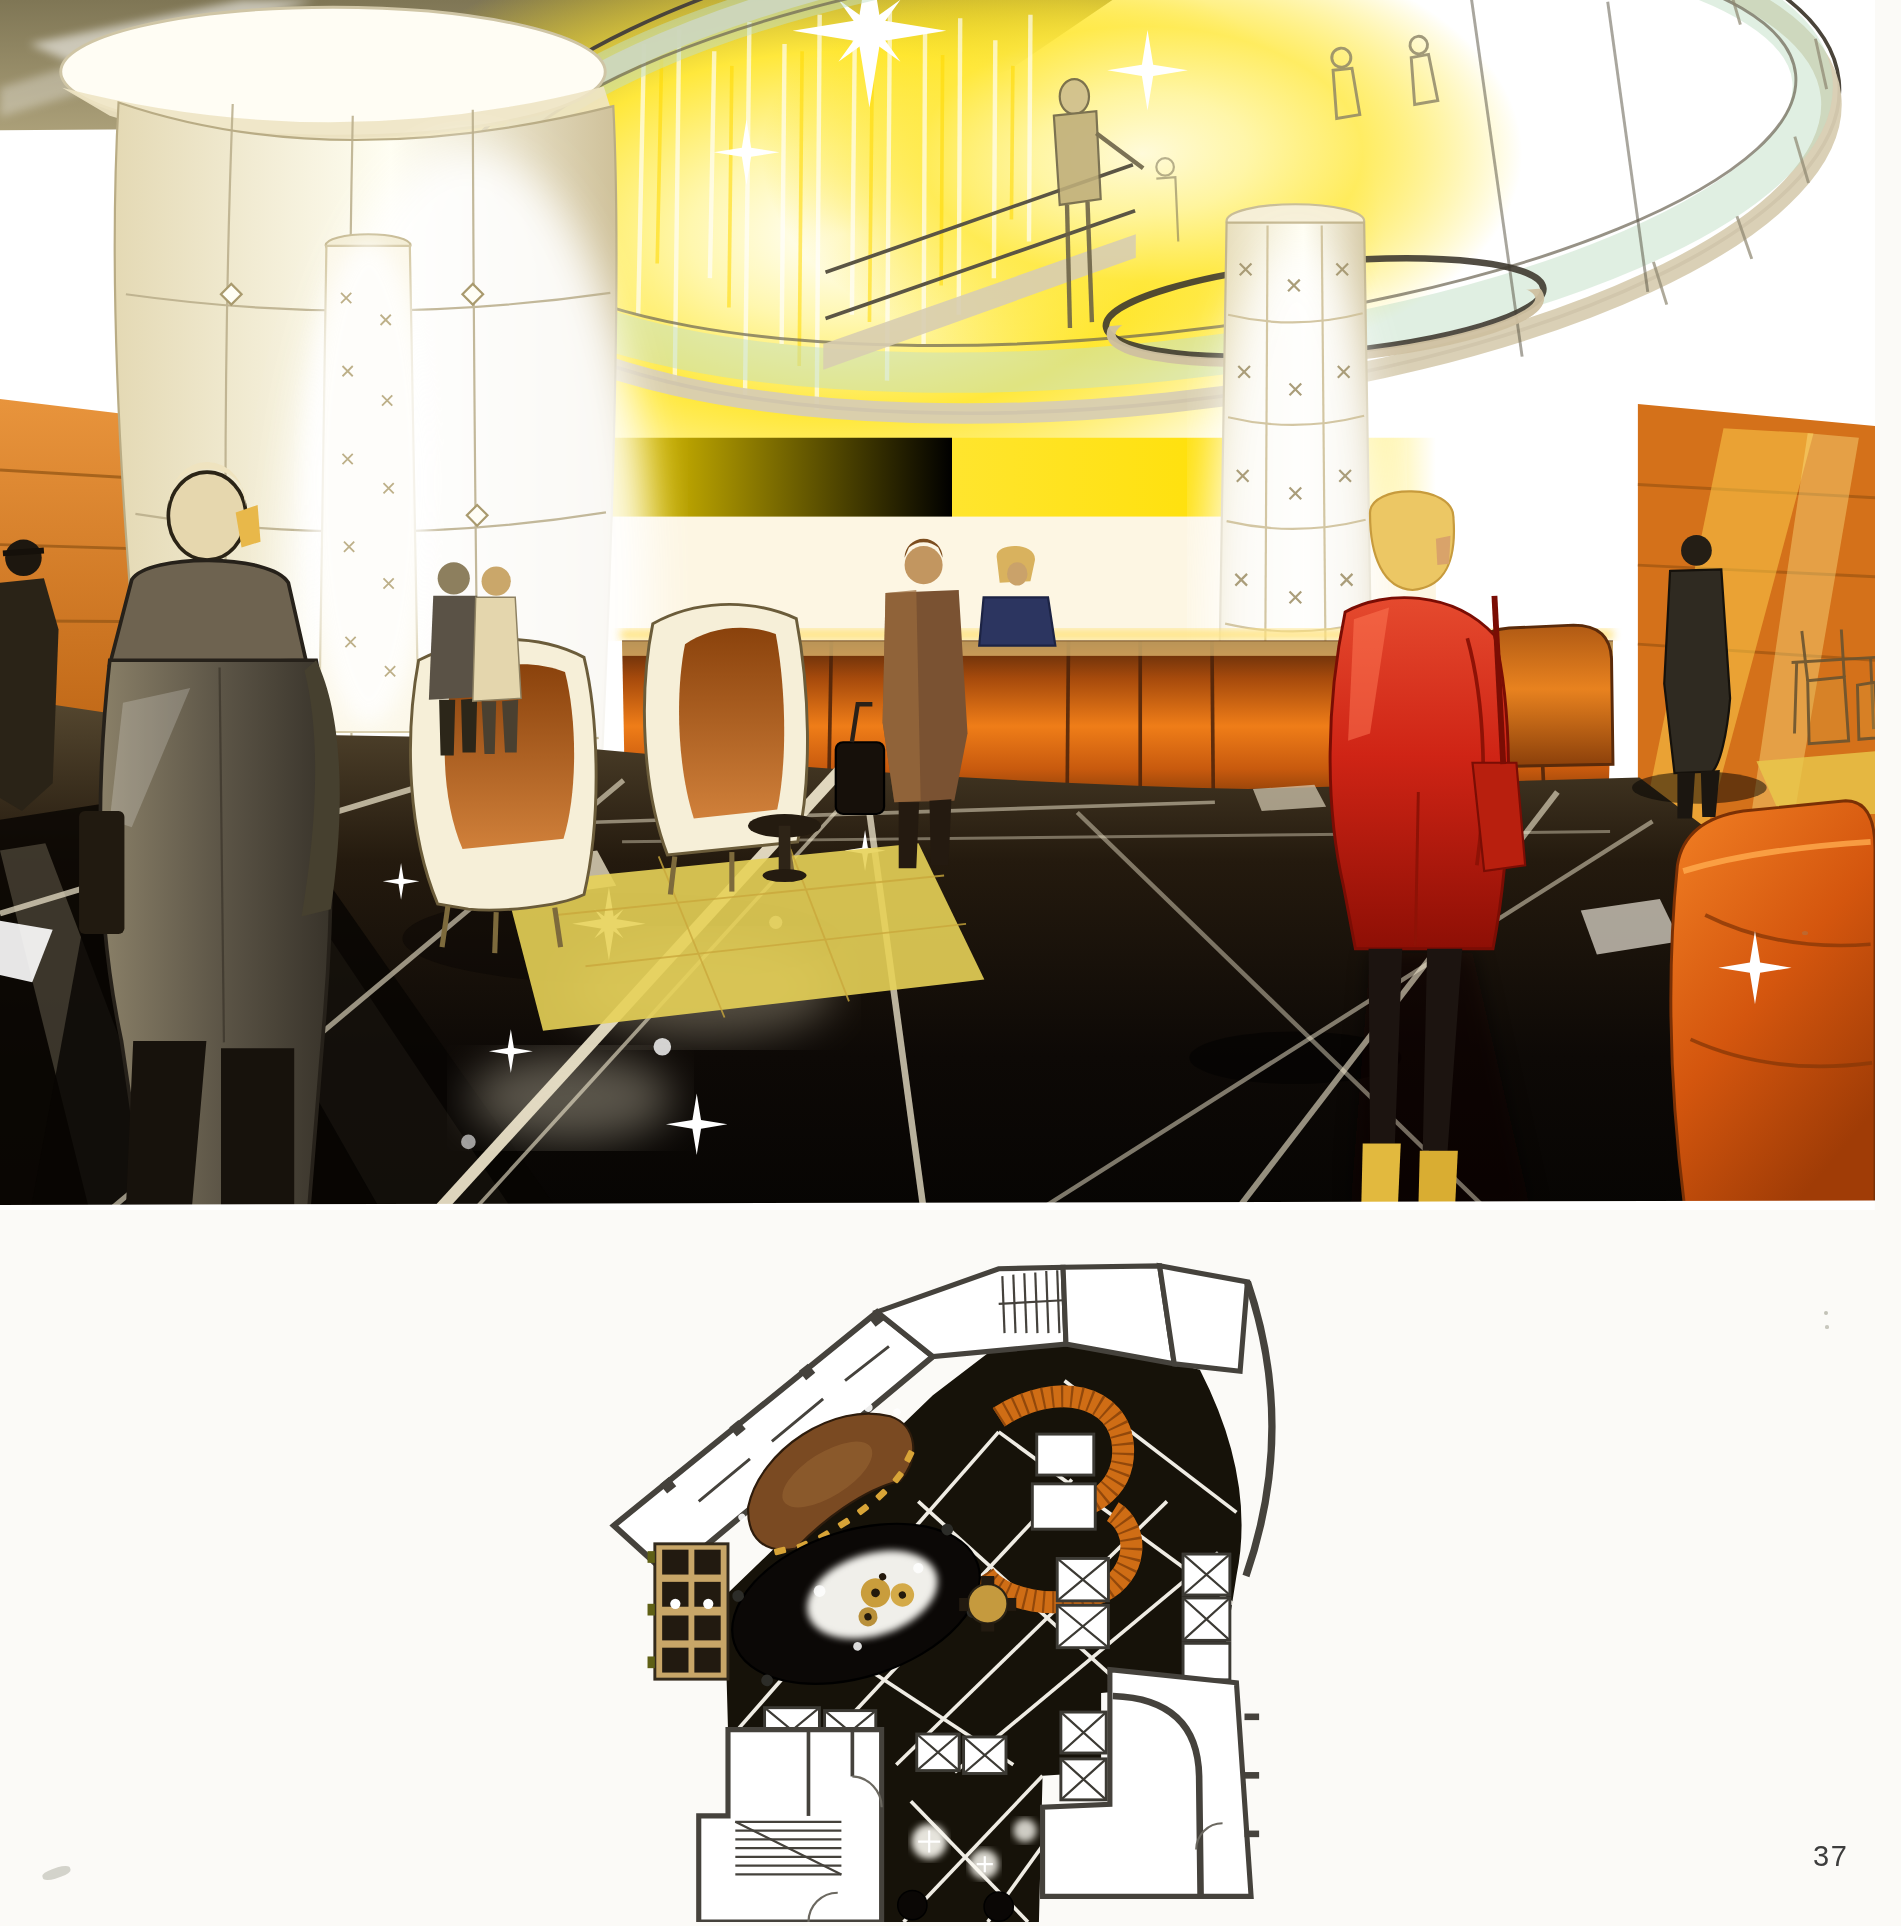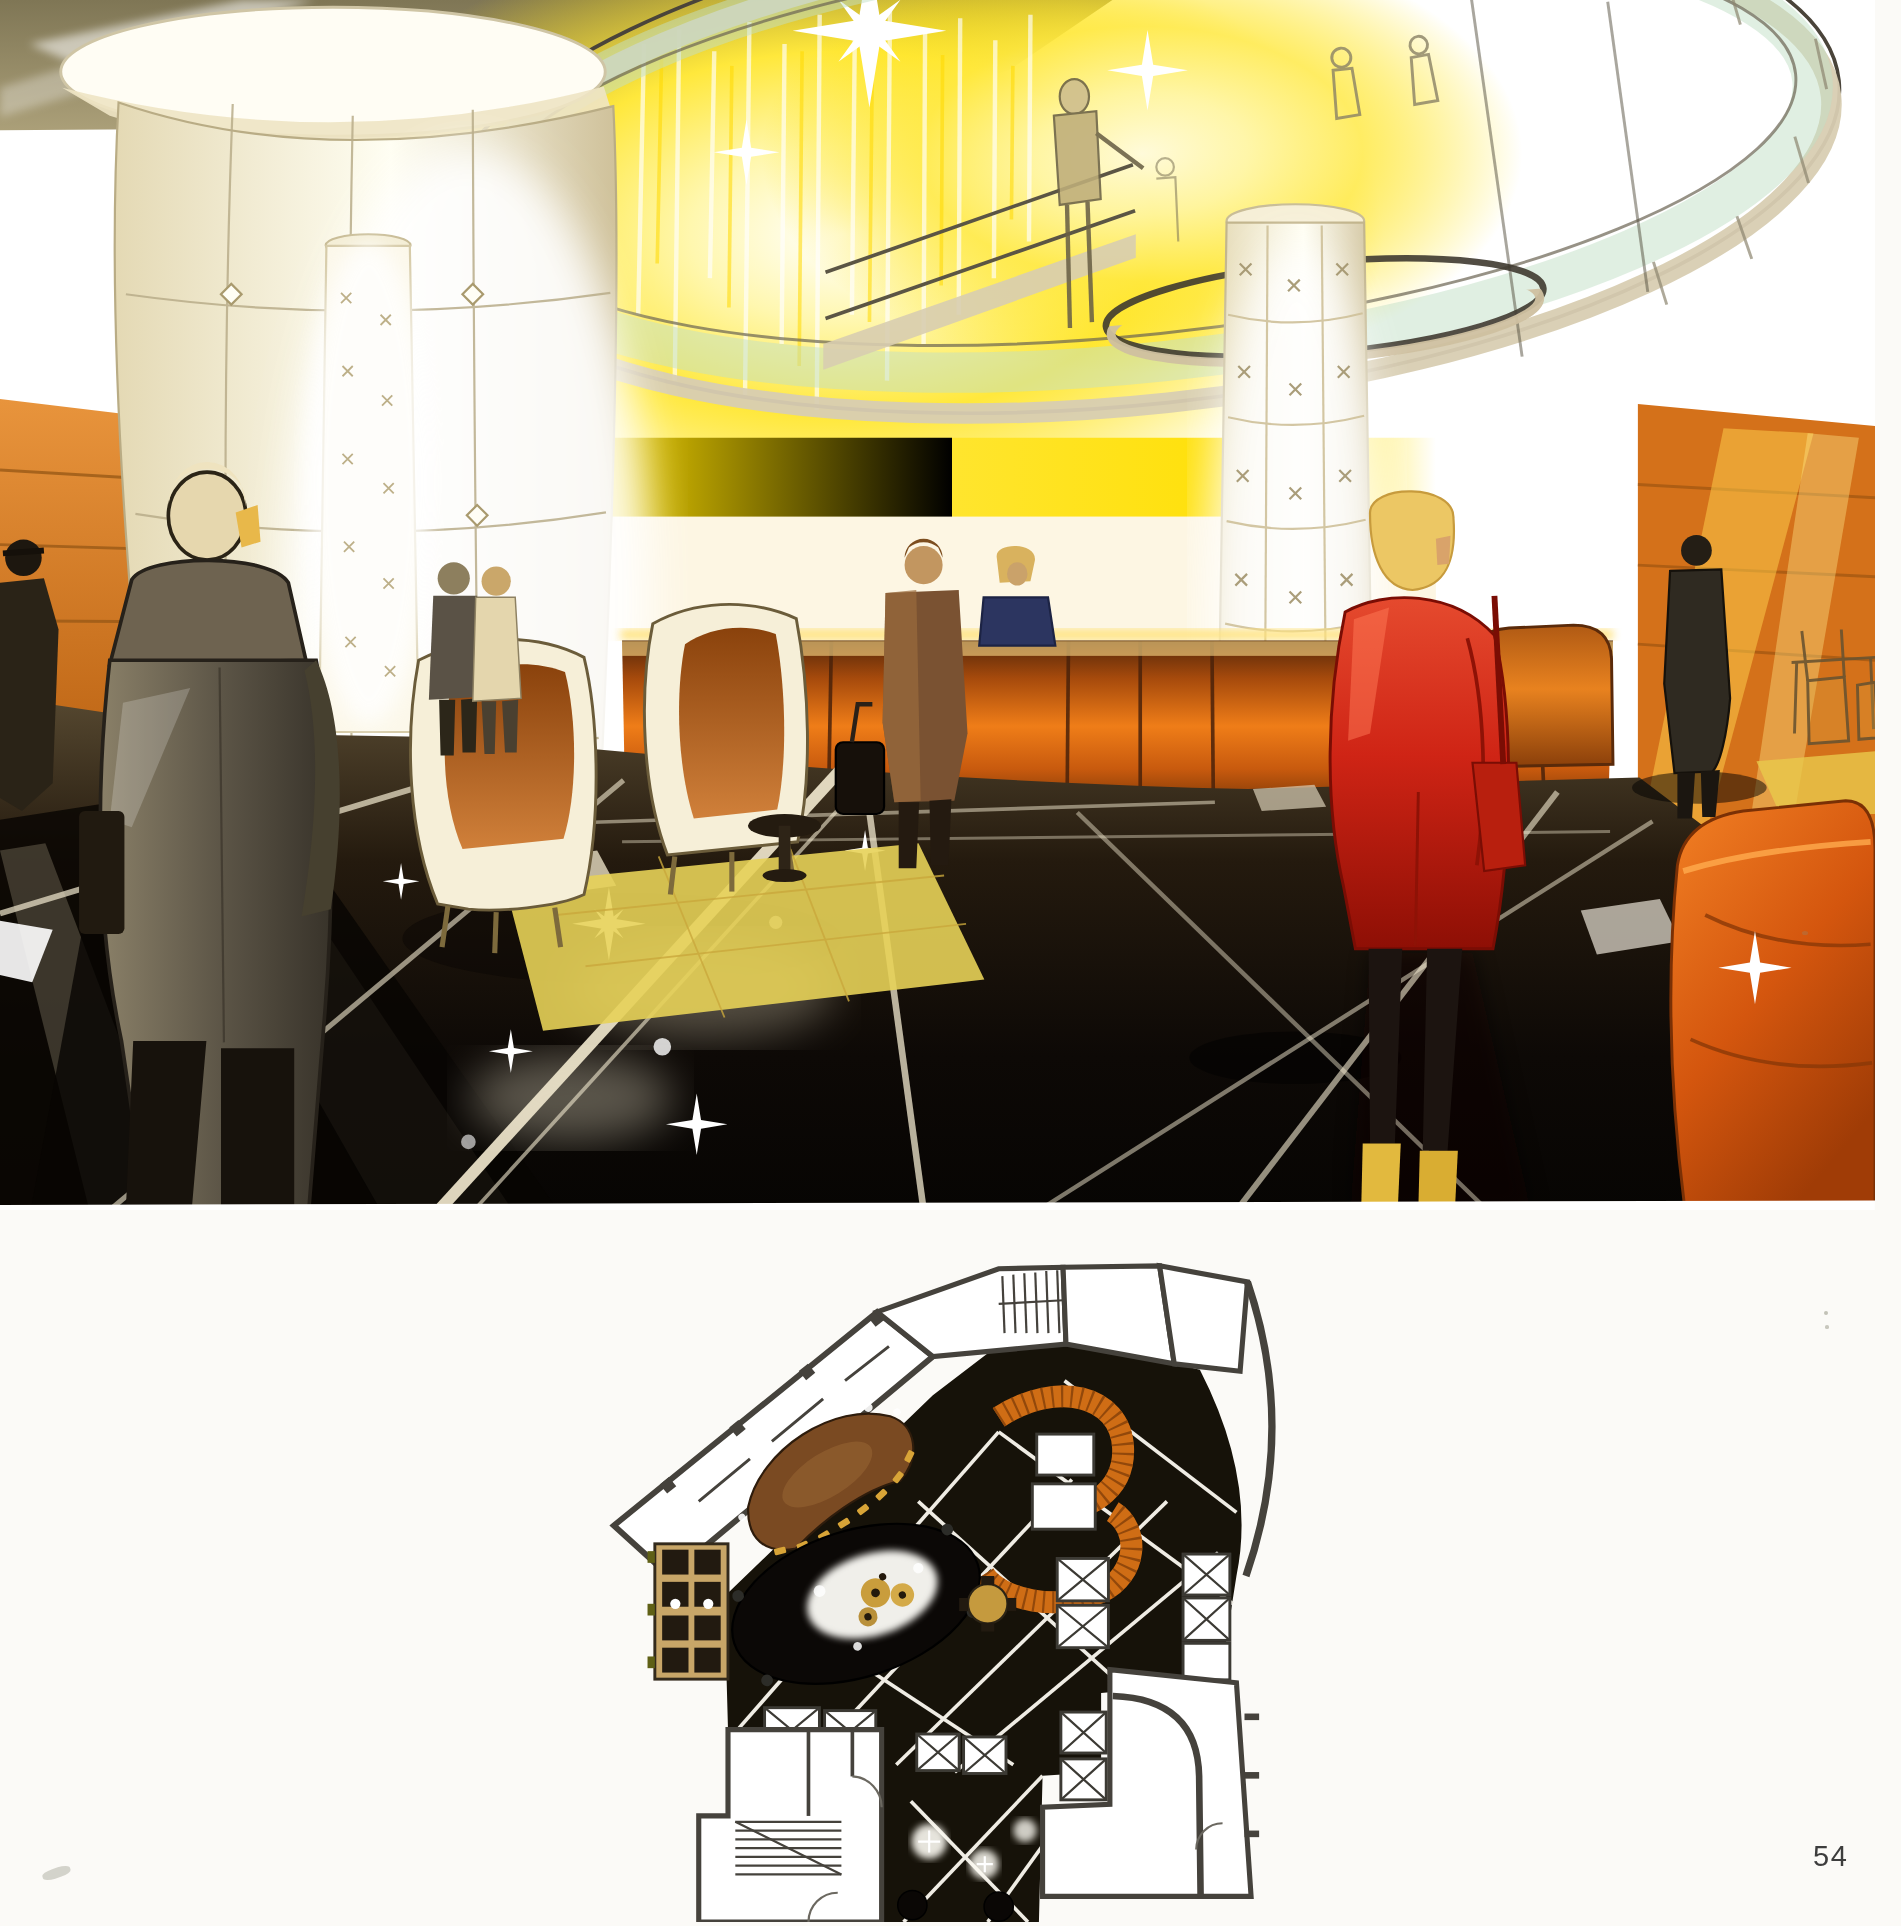--- a/index.html
+++ b/index.html
@@ -689,20 +689,20 @@
       <circle cx="465" cy="795" r="24" fill="#fdfbf3" opacity=".9" filter="url(#pB4)"></circle>
       <circle cx="540" cy="826" r="20" fill="#fdfbf3" opacity=".85" filter="url(#pB4)"></circle>
       <circle cx="596" cy="780" r="16" fill="#fdfbf3" opacity=".8" filter="url(#pB4)"></circle>
       <path d="M450,795 l30,0 M465,780 l0,30 M530,826 l22,0 M541,815 l0,22" stroke="#ffffff" stroke-width="3"></path>
       <circle cx="442" cy="882" r="20" fill="#0a0705" stroke="#000" stroke-width="2"></circle>
       <circle cx="560" cy="884" r="20" fill="#0a0705" stroke="#000" stroke-width="2"></circle>
     </g>
   </svg>
   </div>
 
-  <div class="page-number">54</div>
+  <div class="page-number">37</div>
 
   <div class="speck" style="left:42px;top:1868px;width:29px;height:10.2px;transform:rotate(-18deg);border-radius:40%;"></div>
   <div class="speck" style="left:1824px;top:1311px;width:4.4px;height:4.4px;opacity:.5;"></div>
   <div class="speck" style="left:1825px;top:1325px;width:3.7px;height:3.7px;opacity:.45;"></div>
   <div class="speck" style="left:1802px;top:931px;width:5.9px;height:3.7px;opacity:.3;"></div>
 </div>
 
 
 </body></html>

